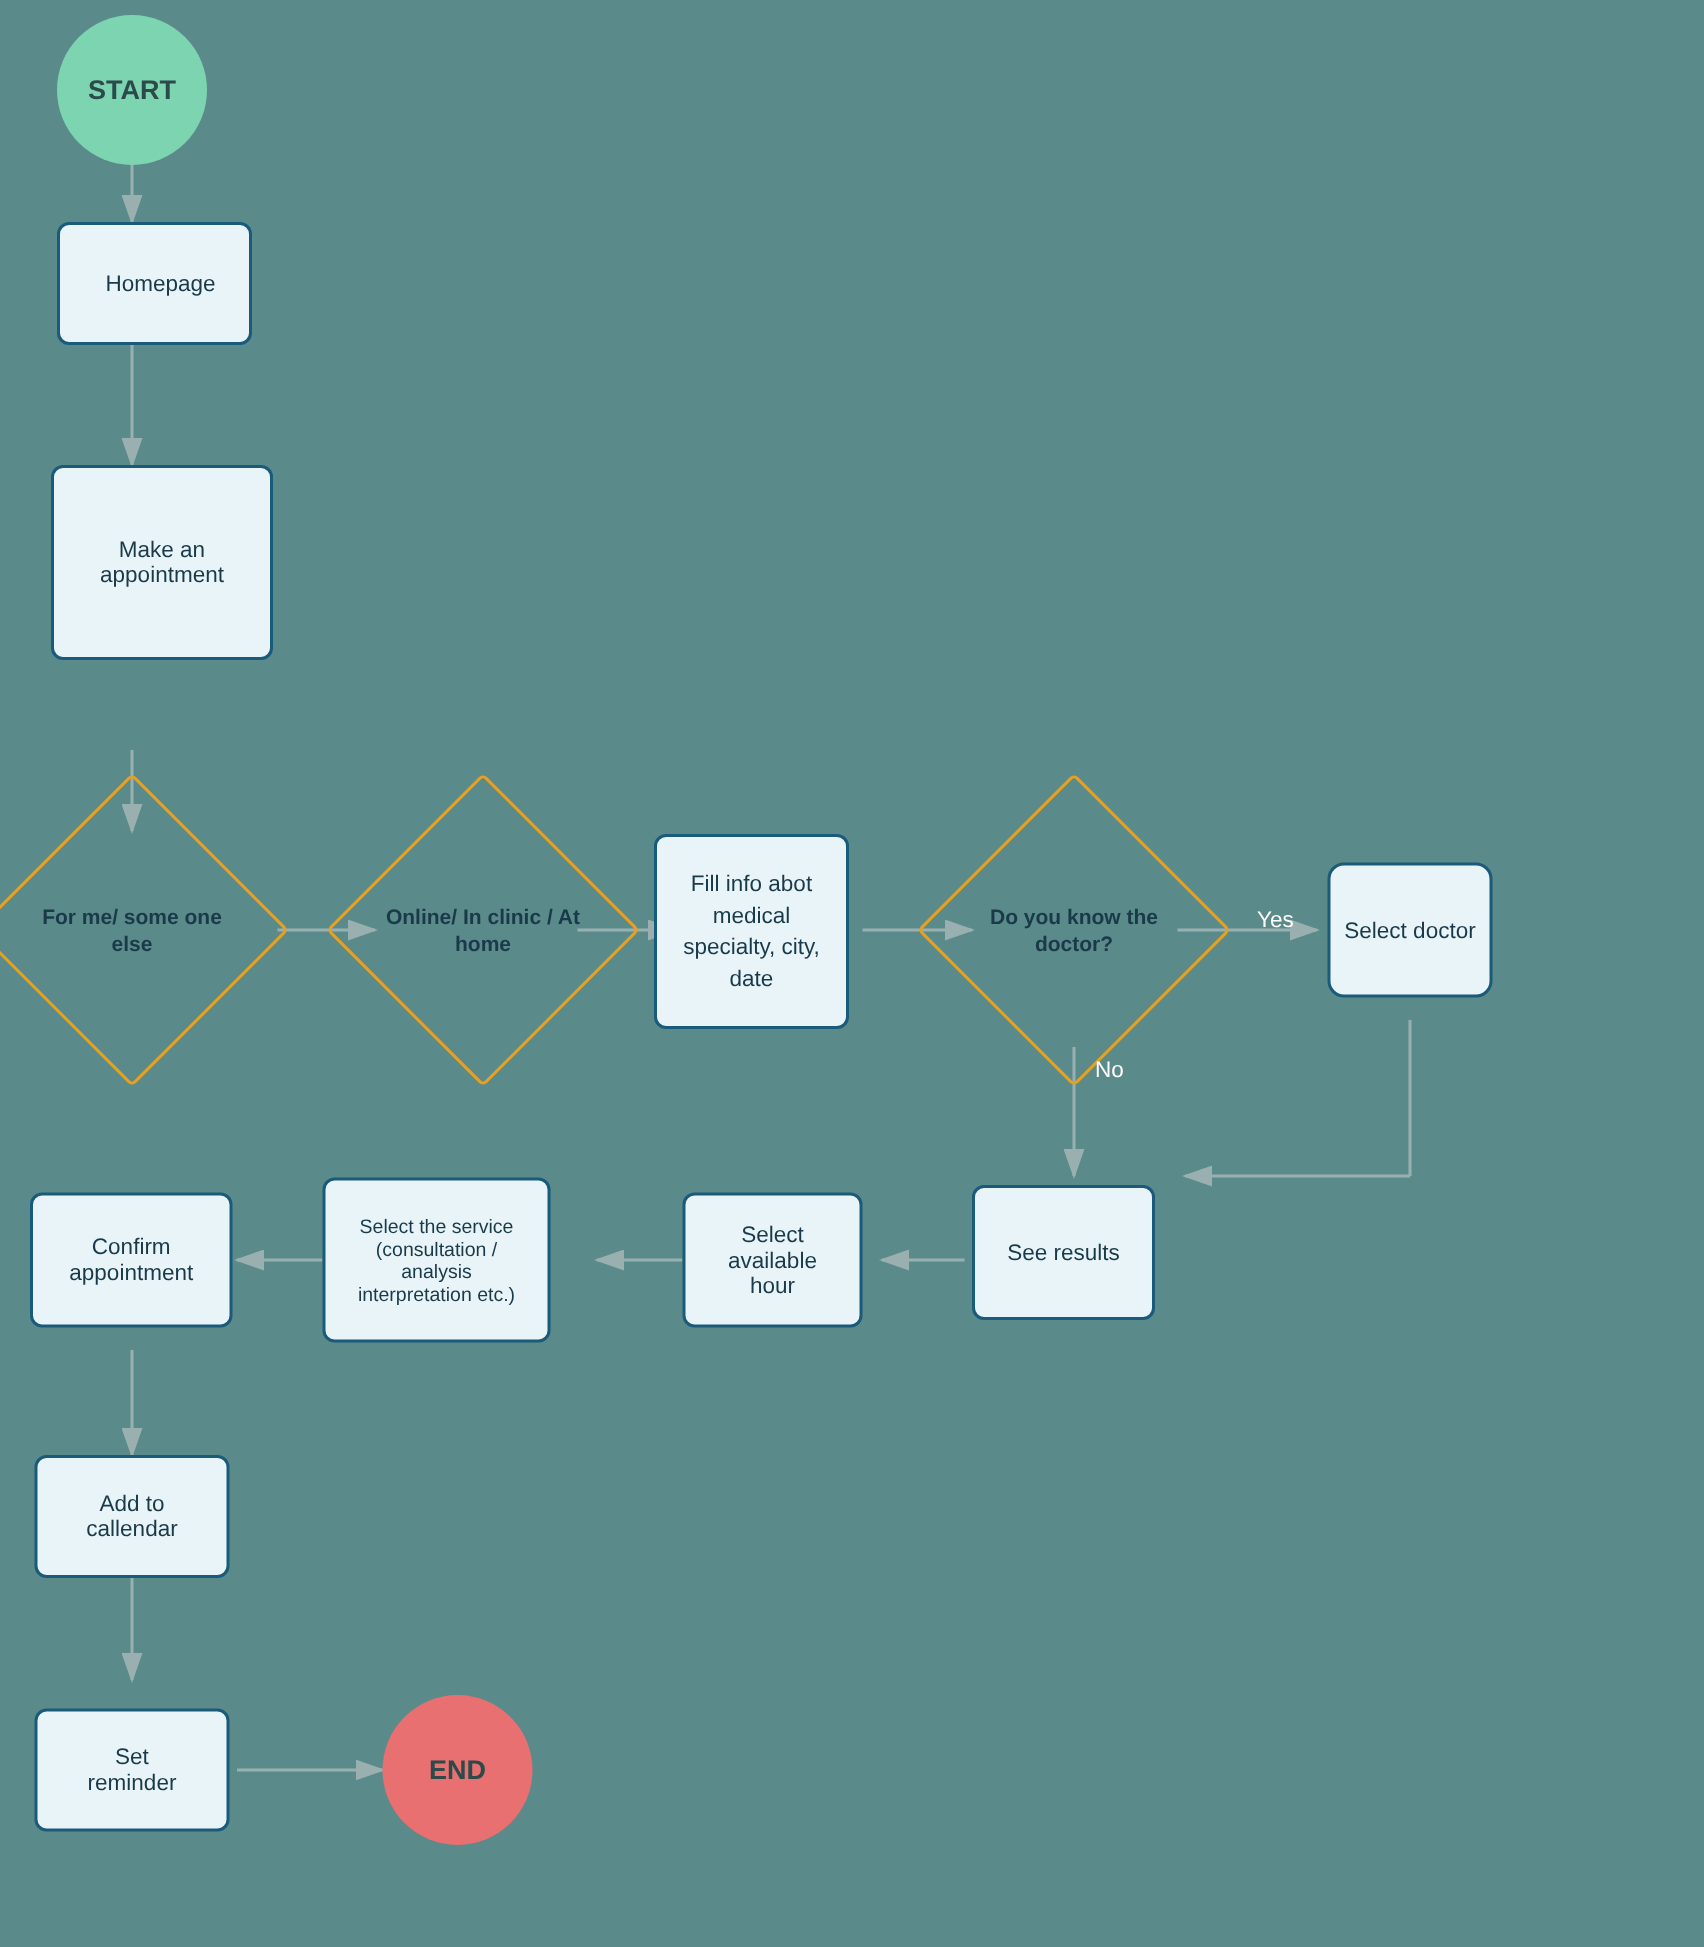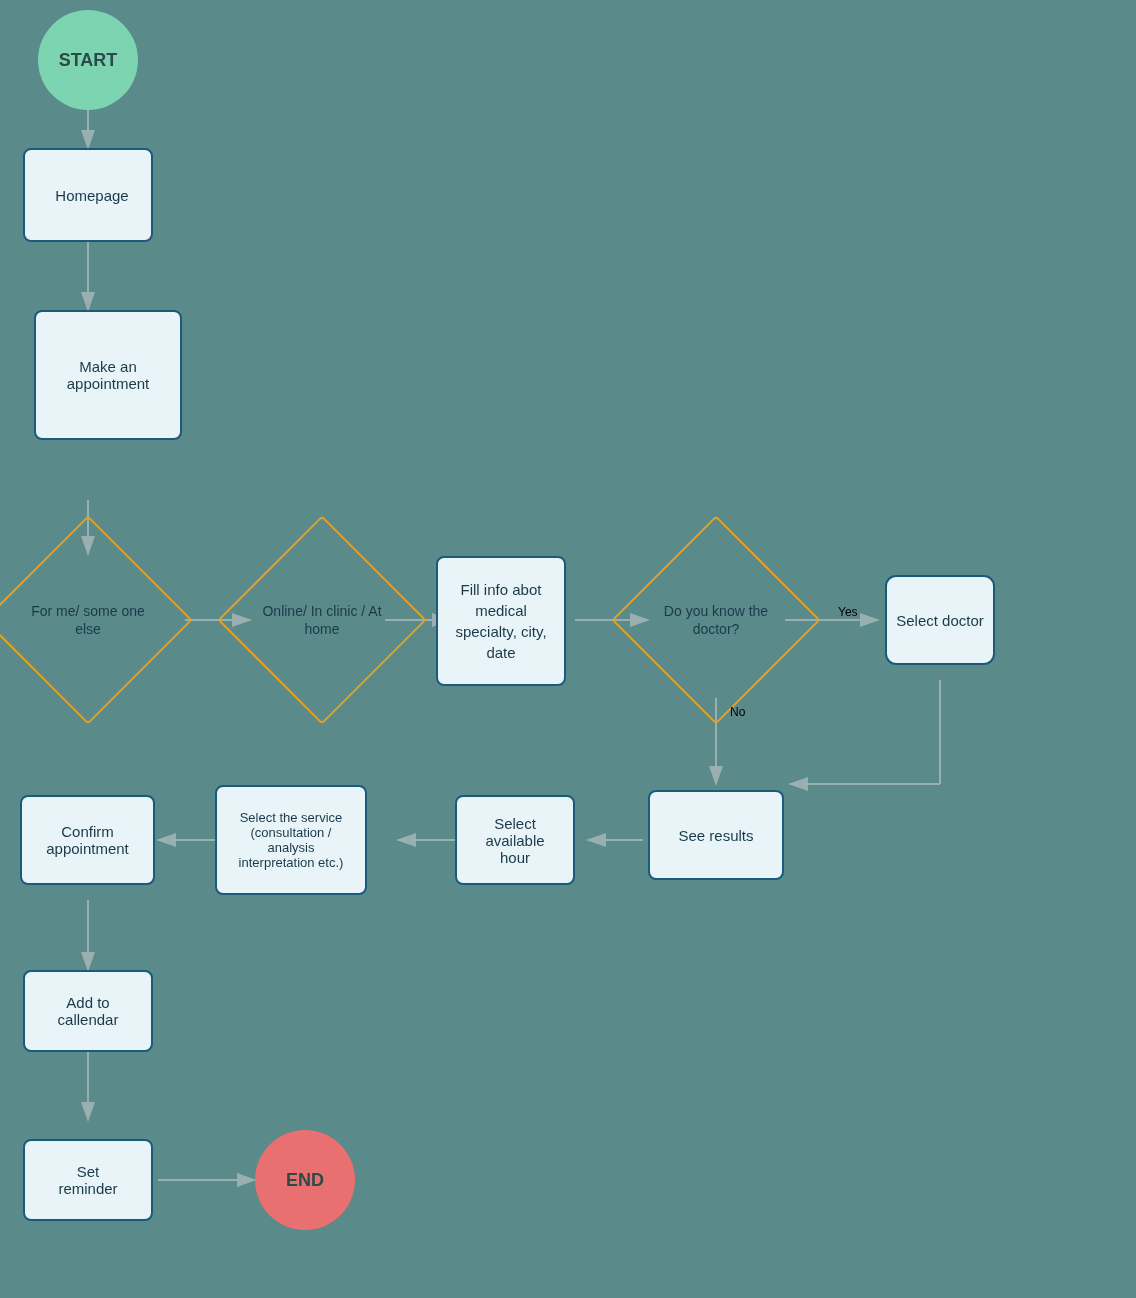--- a/index.html
+++ b/index.html
@@ -62,21 +62,21 @@
       position: absolute;
       border-radius: 4px;
     }
 
     .node-diamond-text {
       position: relative;
       z-index: 2;
       text-align: center;
       font-size: 14px;
       color: #1a3a4a;
-      font-weight: 400;
+      font-weight: 700;
       padding: 4px;
       line-height: 1.3;
     }
 
     
     .arrows-svg {
       position: absolute;
       top: 0; left: 0;
       width: 1136px;
       height: 1298px;
@@ -85,22 +85,22 @@
 
     .start-node {
       background-color: #7dd4b0;
     }
     .end-node {
       background-color: #e87070;
     }
 
     .label-text {
       position: absolute;
-      font-size: 12px;
-      color: #000000;
+      font-size: 15px;
+      color: #ffffff;
       font-weight: 500;
     }
   </style>
 </head>
 <body>
 
 <div class="flowchart">
 
   <svg class="arrows-svg" xmlns="http://www.w3.org/2000/svg">
     <defs>
@@ -138,21 +138,21 @@
 
     <line x1="88" y1="1050" x2="88" y2="1120" stroke="#9ab0b0" stroke-width="2" marker-end="url(#arrowhead)"></line>
 
     <line x1="158" y1="1180" x2="255" y2="1180" stroke="#9ab0b0" stroke-width="2" marker-end="url(#arrowhead)"></line>
   </svg>
 
   <div class="node-circle start-node" style="width:100px; height:100px; left:38px; top:10px;justify-content:center;">
     <span>START</span>
   </div>
 
-  <div class="node-rect" style="width:130px; height:94px; left:23px; top:148px;padding-left:16px;">
+  <div class="node-rect" style="width:130px; height:82px; left:38px; top:148px;padding-left:16px;">
     <span>Homepage</span>
   </div>
 
   <div class="node-rect" style="width:148px; height:130px; left:14px; top:310px;margin-left:20px;">
     <span style="white-space: pre-line;">Make an appointment</span>
   </div>
 
   <div class="node-diamond-wrapper" style="width:148px; height:148px; left:14px; top:546px;">
     <div class="node-diamond"></div>
     <div class="node-diamond-text">
@@ -189,21 +189,21 @@
 
   <div class="label-text" style="left:838px; top:605px;">Yes</div>
 
   <div class="label-text" style="left:730px; top:705px;">No</div>
 
   <div class="node-rect" style="width:110px; height:90px; left:885px; top:575px;border-radius:11px;">
     <span>Select
 doctor</span>
   </div>
 
-  <div class="node-rect" style="width:136px; height:90px; left:648px; top:790px;">
+  <div class="node-rect" style="width:122px; height:90px; left:648px; top:790px;">
     <span>See
 results</span>
   </div>
 
   <div class="node-rect" style="width:120px; height:90px; left:455px; top:795px;">
     <span style="white-space: pre-line;">Select
 available
 hour</span>
   </div>
 

